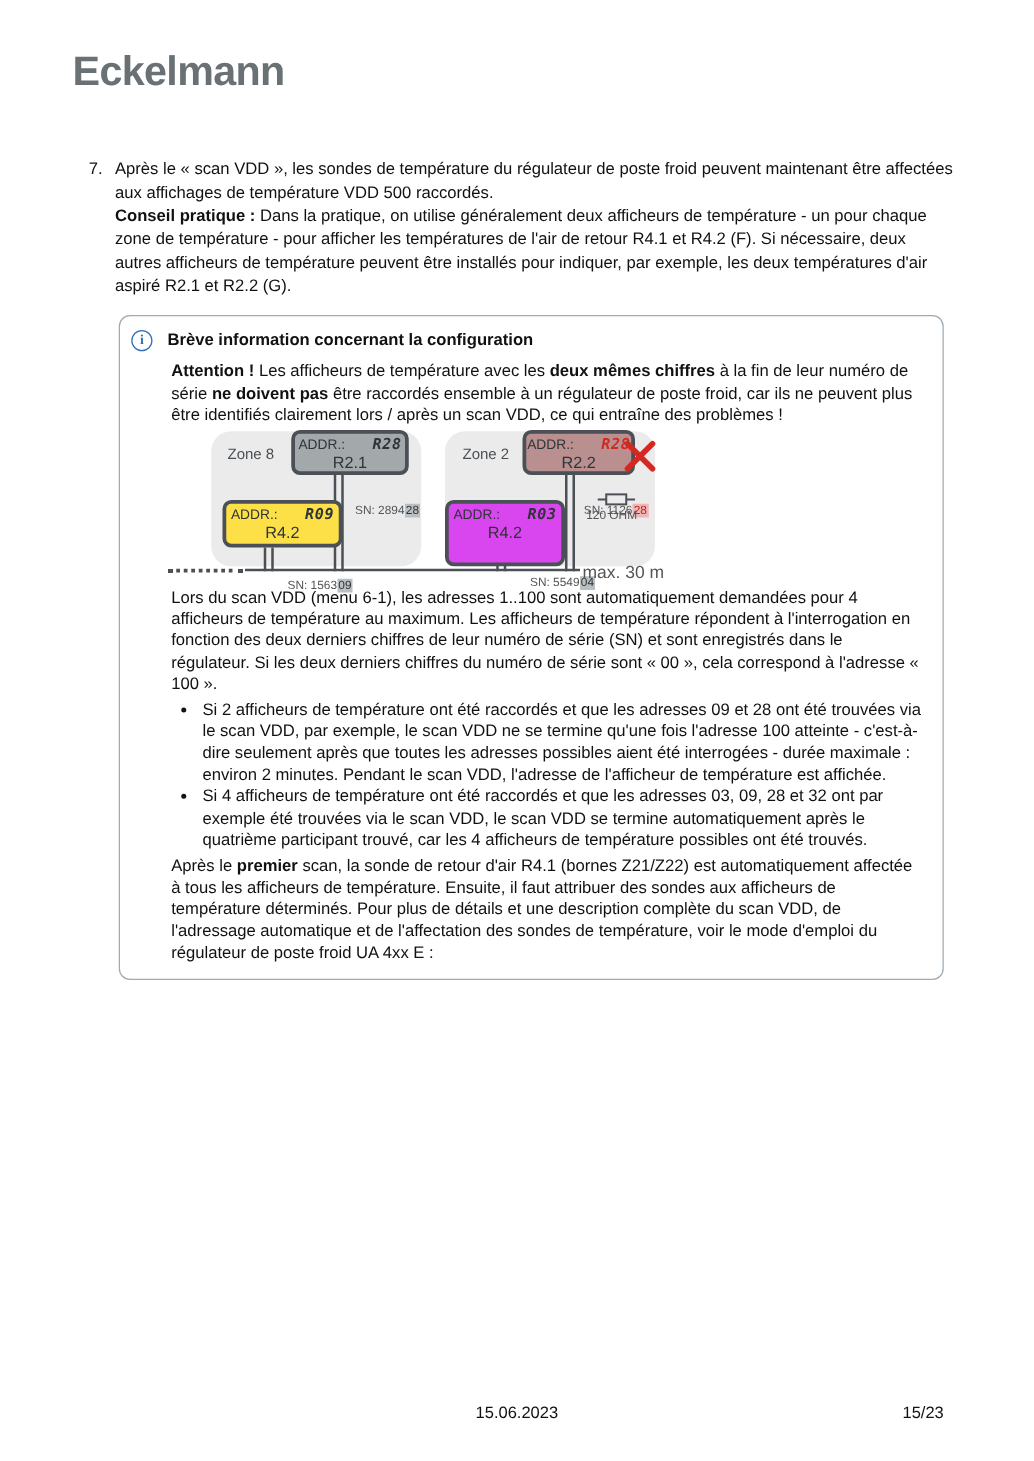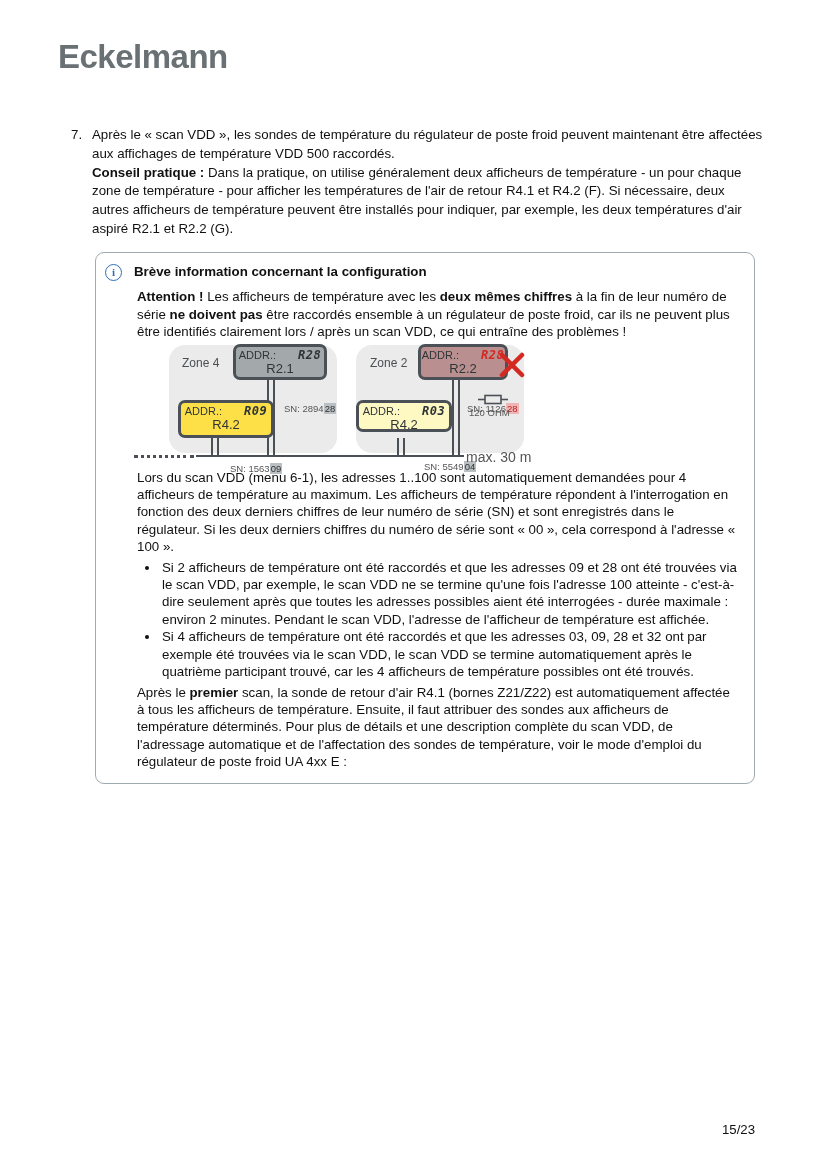--- a/index.html
+++ b/index.html
@@ -52,21 +52,21 @@
   .display{position:absolute;border:3px solid #4a5055;border-radius:7px;
            box-sizing:border-box;text-align:center;}
   .display .addr-line{font-size:11px;line-height:14px;color:#2e3438;white-space:nowrap;margin-top:1px;}
   .display .addr-value{font-family:"DejaVu Sans Mono",monospace;font-style:italic;
                        font-weight:bold;font-size:12px;letter-spacing:0.5px;margin-left:19px;}
   .display .disp-name{font-size:13px;line-height:14px;color:#2e3438;}
   .d-z1-top{left:99px;top:1px;width:94px;height:36px;background:#a3a8ab;}
   .d-z1-bot{left:44px;top:57px;width:96px;height:38px;background:#fde047;}
   .d-z2-top{left:284px;top:1px;width:90px;height:36px;background:#b98f8f;}
   .d-z2-top .addr-value{color:#d42822;}
-  .d-z2-bot{left:222px;top:57px;width:96px;height:32px;background:#fef9c3;}
+  .d-z2-bot{left:222px;top:57px;width:96px;height:53px;background:#d946ef;}
 
   .sn{position:absolute;font-size:9.5px;color:#555;white-space:nowrap;margin-top:17px;}
   .sn .hl{background:#b9bfc2;color:#333;padding:0 1px;}
   .sn.red .hl{background:#efb6b6;color:#c22222;}
   .sn-z1-top{left:150px;top:40px;}
   .sn-z1-bot{left:96px;top:100px;}
   .sn-z2-top{left:333px;top:40px;}
   .sn-z2-bot{left:290px;top:98px;}
 
   .xmark{position:absolute;left:365px;top:9px;}
@@ -97,21 +97,21 @@
     <span class="info-icon">i</span>
     <div class="ib-title">Brève information concernant la configuration</div>
 
     <p class="ib-p attn">
       <span class="b">Attention !</span><span> Les afficheurs de température avec les </span><span class="b">deux mêmes chiffres</span><span> à la fin de leur numéro de série </span><span class="b">ne doivent pas</span><span> être raccordés ensemble à un régulateur de poste froid, car ils ne peuvent plus être identifiés clairement lors / après un scan VDD, ce qui entraîne des problèmes !</span>
     </p>
 
     <div class="diagram">
       <div class="zone zone1"></div>
       <div class="zone zone2"></div>
-      <span class="zone-label zl1">Zone 4</span>
+      <span class="zone-label zl1">Zone 8</span>
       <span class="zone-label zl2">Zone 2</span>
 
       <div class="cable c1"></div>
       <div class="cable c2"></div>
       <div class="cable c3"></div>
       <div class="cable c4"></div>
       <div class="bus"></div>
       <div class="dots"></div>
 
       <div class="display d-z1-top">
@@ -159,15 +159,16 @@
     <ul class="ib-list">
       <li>Si 2 afficheurs de température ont été raccordés et que les adresses 09 et 28 ont été trouvées via le scan VDD, par exemple, le scan VDD ne se termine qu'une fois l'adresse 100 atteinte - c'est-à-dire seulement après que toutes les adresses possibles aient été interrogées - durée maximale : environ 2 minutes. Pendant le scan VDD, l'adresse de l'afficheur de température est affichée.</li>
       <li>Si 4 afficheurs de température ont été raccordés et que les adresses 03, 09, 28 et 32 ont par exemple été trouvées via le scan VDD, le scan VDD se termine automatiquement après le quatrième participant trouvé, car les 4 afficheurs de température possibles ont été trouvés.</li>
     </ul>
 
     <p class="ib-p">
       <span>Après le </span><span class="b">premier</span><span> scan, la sonde de retour d'air R4.1 (bornes Z21/Z22) est automatiquement affectée à tous les afficheurs de température. Ensuite, il faut attribuer des sondes aux afficheurs de température déterminés. Pour plus de détails et une description complète du scan VDD, de l'adressage automatique et de l'affectation des sondes de température, voir le mode d'emploi du régulateur de poste froid UA 4xx E :</span>
     </p>
   </div>
 
+  <div class="footer-date">15.06.2023</div>
   <div class="footer-page">15/23</div>
 
 </div>
 
 </body></html>

